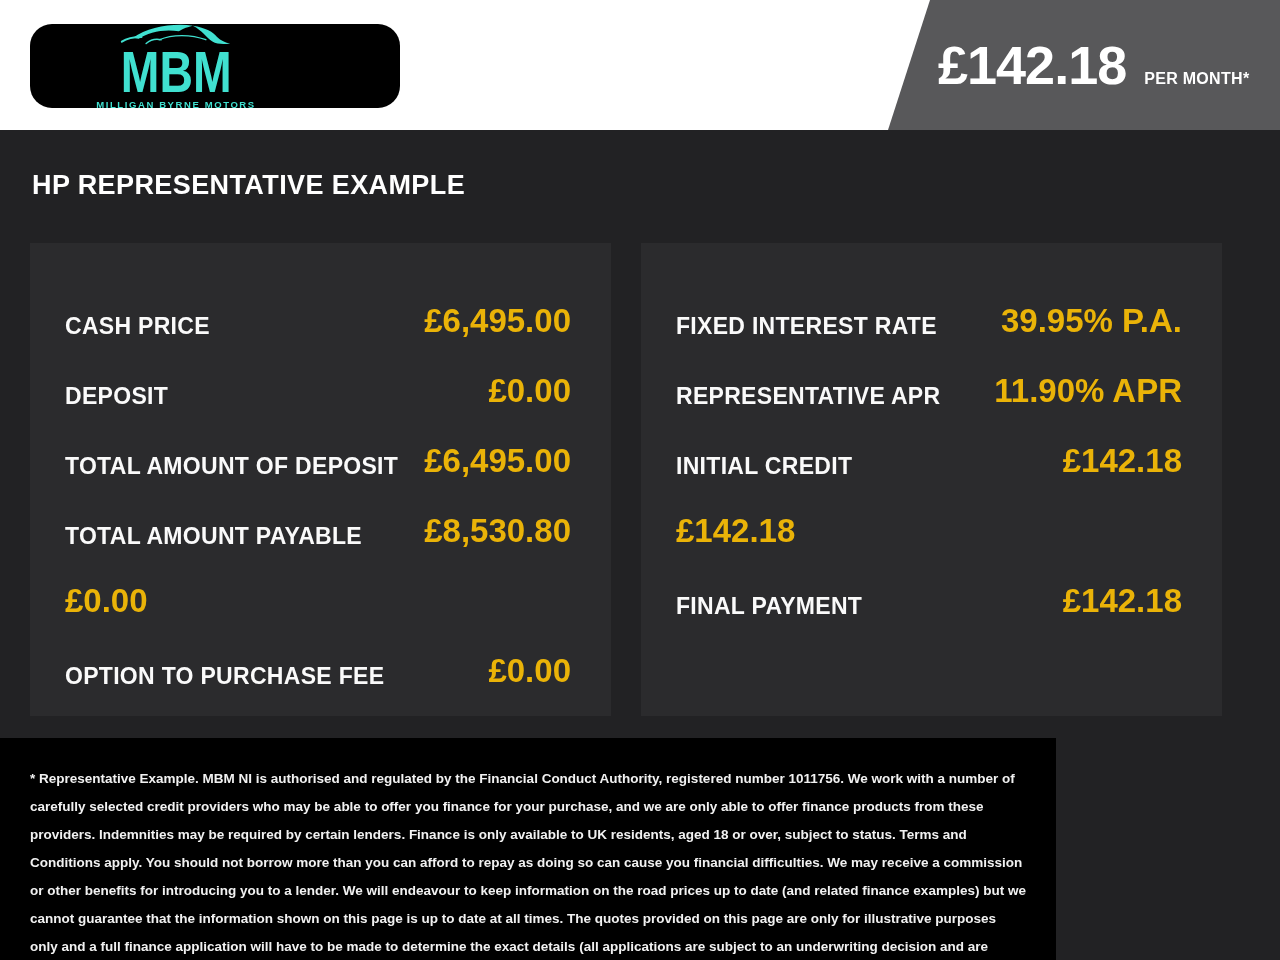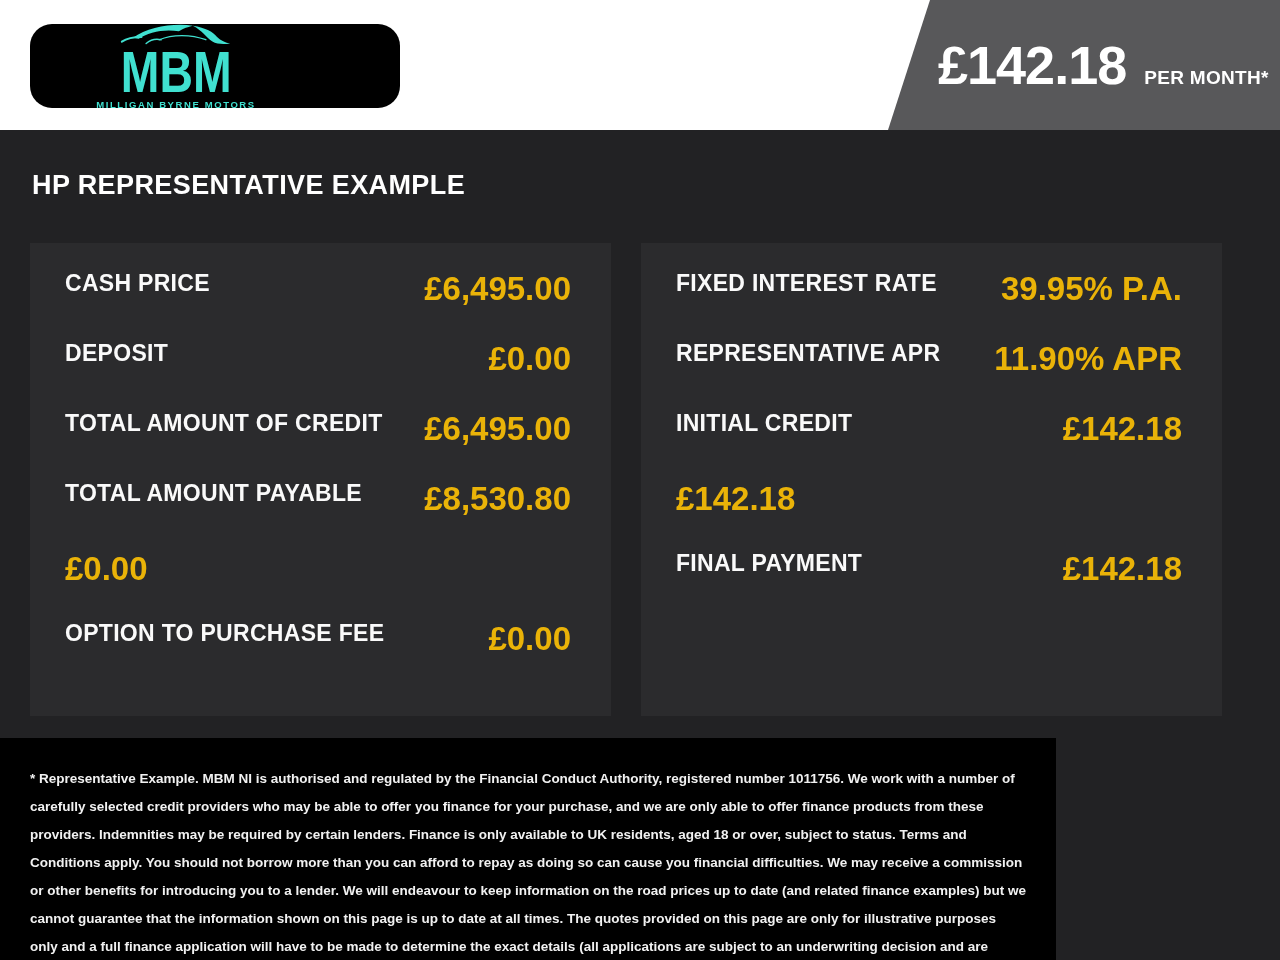--- a/index.html
+++ b/index.html
@@ -22,31 +22,31 @@
     color:#40E0D0; font-size:9.5px; font-weight:bold; letter-spacing:1.6px;
     margin-top:3px; white-space:nowrap;text-align:right;
   }
   .price-badge {
     position:absolute; top:0; right:0; width:400px; height:130px;
     background:#58585A; clip-path:polygon(8px 100%, 50px 0, 100% 0, 100% 100%);
     display:flex; align-items:center; padding-left:58px;
   }
   .price-line { display:flex; align-items:baseline; }
   .price-amount { color:#ffffff; font-size:54px; font-weight:bold; letter-spacing:-1px; }
-  .price-suffix { color:#ffffff; font-size:19px; font-weight:bold; margin-left:18px; letter-spacing:0.3px; }
+  .price-suffix { color:#ffffff; font-size:16px; font-weight:bold; margin-left:18px; letter-spacing:0.3px; }
 
   
   .main { width:1252px; height:608px; background:#222224; }
   .page-title {
     color:#ffffff; font-size:27px; font-weight:bold; letter-spacing:0.4px;
     padding:40px 0 0 32px;
   }
   .panels { display:flex; gap:30px; margin:42px 30px 0 30px; }
   .panel { flex:1; background:#2B2B2D; padding:27px 40px 26px 35px; }
-  .row { height:70px; display:flex; justify-content:space-between; align-items:flex-start; }
+  .row { height:70px; display:flex; justify-content:space-between; align-items:flex-end; }
   .row-label { color:#FAFAFA; font-size:23px; font-weight:bold; letter-spacing:0.3px; white-space:nowrap; }
   .row-value { color:#eab308; font-size:33px; font-weight:bold; white-space:nowrap; }
 
   
   .footer { width:1056px; height:222px; background:#000000; padding:27px 30px 0 30px; }
   .disclaimer {
     color:#F1F1F1; font-size:13.5px; font-weight:bold; line-height:28px;
     max-width:1130px;
   }
 </style>
@@ -82,21 +82,21 @@
     <div class="panel">
       <div class="row">
         <span class="row-label">CASH PRICE</span>
         <span class="row-value">£6,495.00</span>
       </div>
       <div class="row">
         <span class="row-label">DEPOSIT</span>
         <span class="row-value">£0.00</span>
       </div>
       <div class="row">
-        <span class="row-label">TOTAL AMOUNT OF CREDIT</span>
+        <span class="row-label">TOTAL AMOUNT OF DEPOSIT</span>
         <span class="row-value">£6,495.00</span>
       </div>
       <div class="row">
         <span class="row-label">TOTAL AMOUNT PAYABLE</span>
         <span class="row-value">£8,530.80</span>
       </div>
       <div class="row">
         <span class="row-value">£0.00</span>
       </div>
       <div class="row">

